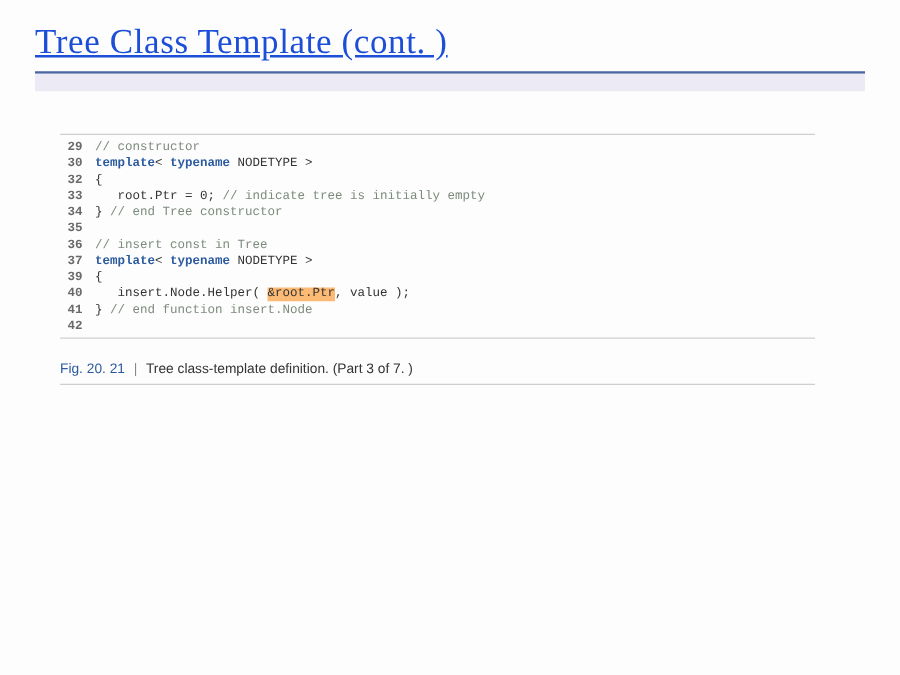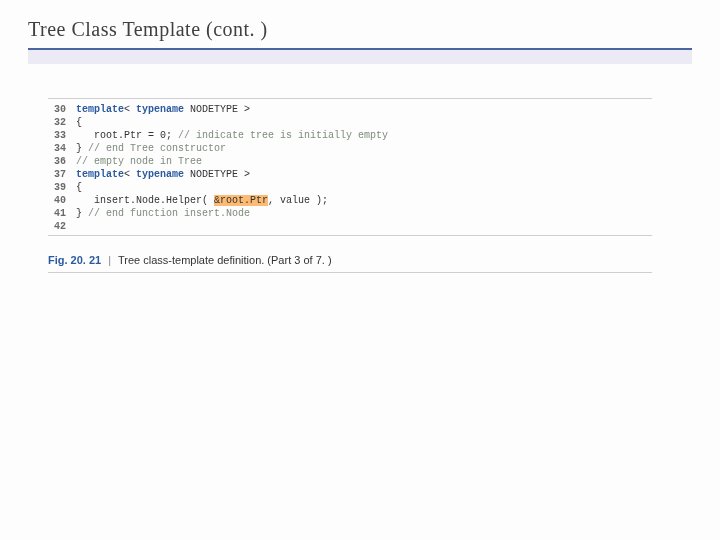--- a/index.html
+++ b/index.html
@@ -9,25 +9,26 @@
     background: #fdfdfd;
     font-family: Georgia, 'Times New Roman', serif;
     overflow: hidden;
   }
   .slide {
     width: 100%;
     height: 100%;
     padding: 18px 28px 0 28px;
   }
   .title {
-    font-size: 20px;
-    color: #404040;
+    font-size: 28px;
+    color: #1d4ed8;
     font-weight: 400;
     letter-spacing: 0.5px;
     padding-bottom: 5px;
+    text-decoration: underline;
   }
   .underline {
     height: 2px;
     background: #4a66a0;
     margin-top: 2px;
   }
   .bluebar {
     height: 14px;
     background: #eceaf5;
     margin-top: 0;
@@ -54,42 +55,44 @@
   .kw  { color: #2b5aa0; font-weight: bold; }
   .op  { color: #333; }
   .hl  { background: #fdba74; }
   .caption {
     margin: 12px 40px 0 20px;
     font-family: Arial, Helvetica, sans-serif;
     font-size: 11px;
     color: #333;
     padding-top: 6px;
   }
-  .caption .fig { color: #2b5aa0; font-weight: bold; margin-top: 28px; }
+  .caption .fig { color: #2b5aa0; font-weight: normal; margin-top: 28px; }
   .caption .pipe { color: #888; margin: 0 4px; }
   .caption .cap-hr {
     border: none;
     border-top: 1px solid #cfcfcf;
     margin-top: 6px;
   }
 </style>
 </head>
 <body>
 
 <div class="slide">
   <div class="title">Tree Class Template (cont. )</div>
   <div class="underline"></div>
   <div class="bluebar"></div>
 
   <div class="code-panel" id="code-panel">
+      <div class="row"><span class="ln">29</span><span class="code"><span class="cmt">// constructor</span></span></div>
       <div class="row"><span class="ln">30</span><span class="code"><span class="kw">template</span><span class="op">&lt; </span><span class="kw">typename</span><span class="op"> NODETYPE &gt;</span></span></div>
       <div class="row"><span class="ln">32</span><span class="code"><span class="op">{</span></span></div>
       <div class="row"><span class="ln">33</span><span class="code"><span class="op">   root.Ptr = 0; </span><span class="cmt">// indicate tree is initially empty</span></span></div>
       <div class="row"><span class="ln">34</span><span class="code"><span class="op">} </span><span class="cmt">// end Tree constructor</span></span></div>
-      <div class="row"><span class="ln">36</span><span class="code"><span class="cmt">// empty node in Tree</span></span></div>
+      <div class="row"><span class="ln">35</span><span class="code"><span class="op"></span></span></div>
+      <div class="row"><span class="ln">36</span><span class="code"><span class="cmt">// insert const in Tree</span></span></div>
       <div class="row"><span class="ln">37</span><span class="code"><span class="kw">template</span><span class="op">&lt; </span><span class="kw">typename</span><span class="op"> NODETYPE &gt;</span></span></div>
       <div class="row"><span class="ln">39</span><span class="code"><span class="op">{</span></span></div>
       <div class="row"><span class="ln">40</span><span class="code"><span class="op">   insert.Node.Helper( </span><span class="hl">&amp;root.Ptr</span><span class="op">, value );</span></span></div>
       <div class="row"><span class="ln">41</span><span class="code"><span class="op">} </span><span class="cmt">// end function insert.Node</span></span></div>
       <div class="row"><span class="ln">42</span><span class="code"><span class="op"></span></span></div>
     </div>
 
   <div class="caption">
     <span class="fig">Fig. 20. 21</span>
     <span class="pipe">|</span>

